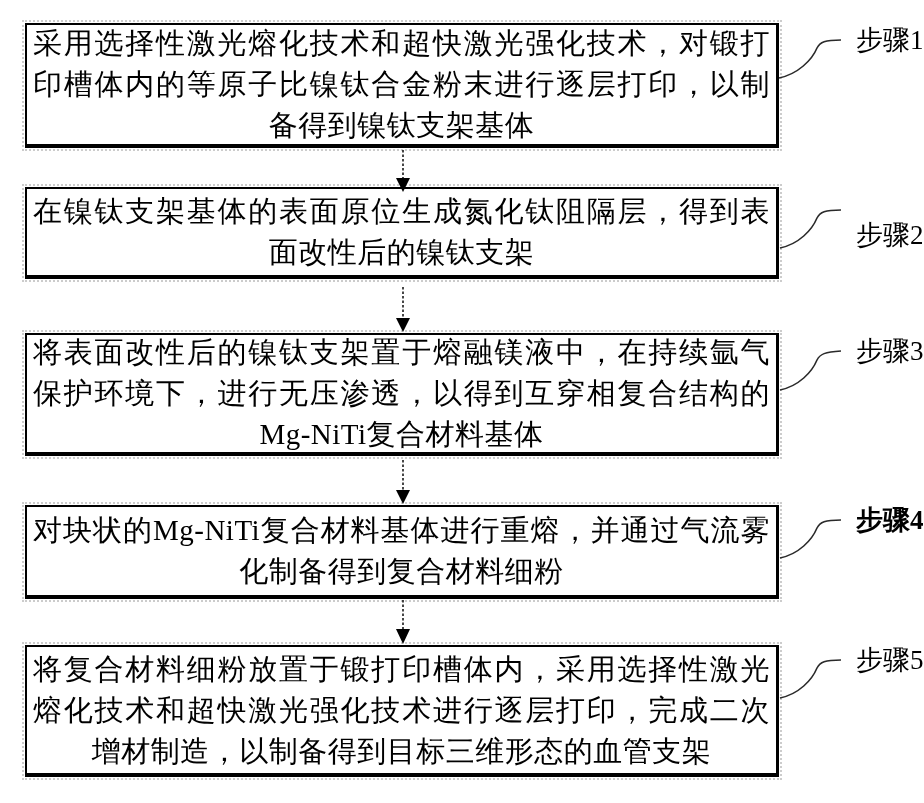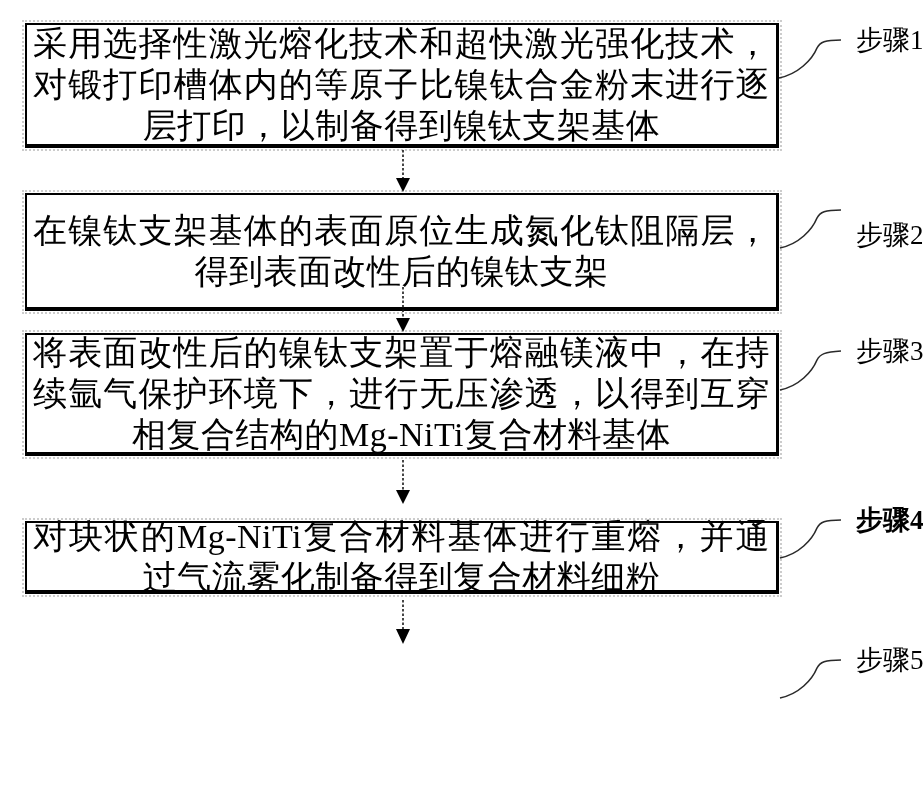--- a/index.html
+++ b/index.html
@@ -23,31 +23,31 @@
     border-bottom-width: 4px;
     outline: 2px dotted #cccccc;
     outline-offset: 1px;
     display: flex;
     align-items: center;
     justify-content: center;
     padding: 2px 6px;
   }
   .step-box .box-text {
     width: 100%;
-    font-size: 34px;
+    font-size: 29px;
     line-height: 41px;
     letter-spacing: 0.5px;
     text-align: justify;
     text-align-last: center;
     text-justify: inter-character;
   }
   #box-1 { top: 23px;  height: 125px; }
-  #box-2 { top: 193px; height: 118px;  }
+  #box-2 { top: 187px; height: 92px;  }
   #box-3 { top: 333px; height: 123px; }
-  #box-4 { top: 505px; height: 73px; margin-top: 16px;  }
+  #box-4 { top: 505px; height: 94px;  }
   #box-5 { top: 645px; height: 132px; }
   .step-label {
     position: absolute;
     left: 856px;
     width: 80px;
     font-size: 27px;
     line-height: 28px;
     white-space: nowrap;
   }
   #label-1 { top: 26px;  }
@@ -79,20 +79,23 @@
   </div>
 
   <div class="step-box" id="box-3">
     <div class="box-text">将表面改性后的镍钛支架置于熔融镁液中，在持续氩气保护环境下，进行无压渗透，以得到互穿相复合结构的Mg-NiTi复合材料基体</div>
   </div>
 
   <div class="step-box" id="box-4">
     <div class="box-text">对块状的Mg-NiTi复合材料基体进行重熔，并通过气流雾化制备得到复合材料细粉</div>
   </div>
 
+  <div class="step-box" id="box-5">
+    <div class="box-text">将复合材料细粉放置于锻打印槽体内，采用选择性激光熔化技术和超快激光强化技术进行逐层打印，完成二次增材制造，以制备得到目标三维形态的血管支架</div>
+  </div>
 
   <div class="step-label" id="label-1">步骤1</div>
   <div class="step-label" id="label-2">步骤2</div>
   <div class="step-label" id="label-3">步骤3</div>
   <div class="step-label" id="label-4">步骤4</div>
   <div class="step-label" id="label-5">步骤5</div>
 
   <svg id="connector-layer" viewBox="0 0 924 803" xmlns="http://www.w3.org/2000/svg">
 
     <g>

